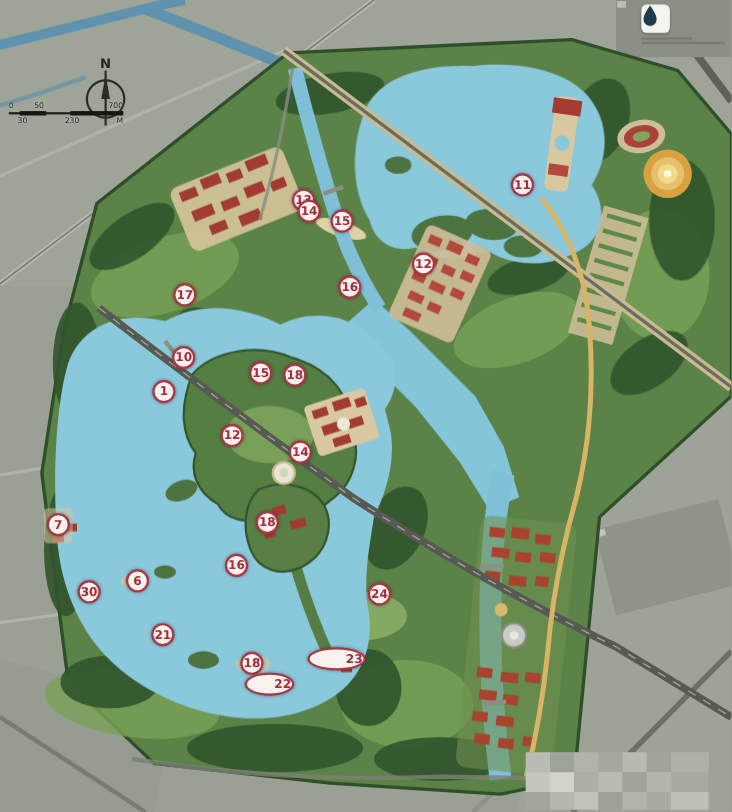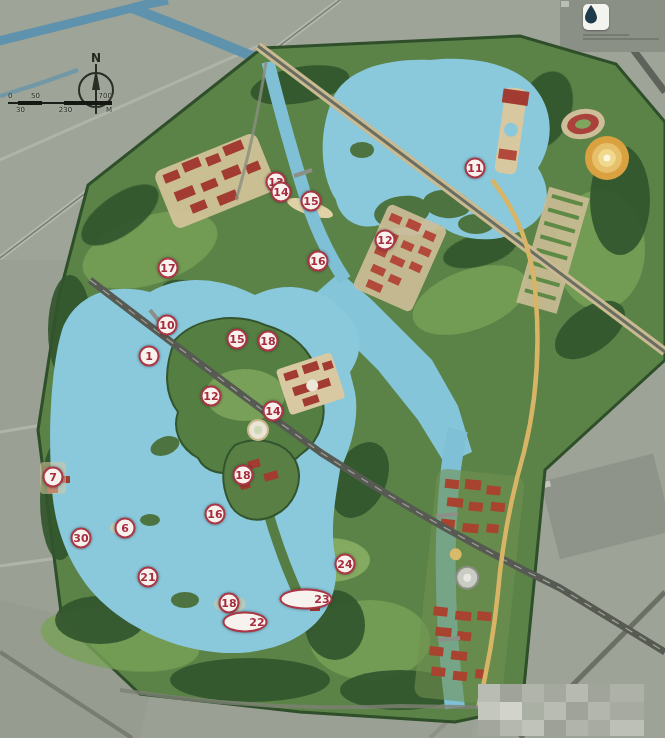--- a/index.html
+++ b/index.html
@@ -403,16 +403,16 @@
       <div class="marker" style="left: 273px; top: 411px; border-color: rgb(171, 54, 70); color: rgb(165, 45, 62);">14</div>
       <div class="marker" style="left: 53px; top: 477px; border-color: rgb(171, 54, 70); color: rgb(165, 45, 62);">7</div>
       <div class="marker" style="left: 243px; top: 475px; border-color: rgb(171, 54, 70); color: rgb(165, 45, 62);">18</div>
       <div class="marker" style="left: 215px; top: 514px; border-color: rgb(171, 54, 70); color: rgb(165, 45, 62);">16</div>
       <div class="marker" style="left: 125px; top: 528px; border-color: rgb(171, 54, 70); color: rgb(165, 45, 62);">6</div>
       <div class="marker" style="left: 81px; top: 538px; border-color: rgb(171, 54, 70); color: rgb(165, 45, 62);">30</div>
       <div class="marker" style="left: 148px; top: 577px; border-color: rgb(171, 54, 70); color: rgb(165, 45, 62);">21</div>
       <div class="marker" style="left: 229px; top: 603px; border-color: rgb(171, 54, 70); color: rgb(165, 45, 62);">18</div>
       <div class="marker" style="left: 245px; top: 622px; border-color: rgb(171, 54, 70); color: rgb(165, 45, 62); padding-left: 24px;">22</div>
       <div class="marker" style="left: 306px; top: 599px; border-color: rgb(171, 54, 70); color: rgb(165, 45, 62); padding-left: 32px;">23</div>
-      <div class="marker" style="left: 345px; top: 564px; border-color: rgb(171, 54, 70); color: rgb(165, 45, 62);">24</div>
+      <div class="marker" style="left: 345px; top: 540px; border-color: rgb(171, 54, 70); color: rgb(165, 45, 62);">24</div>
     </div>
 
 </div>
 
 </body></html>

